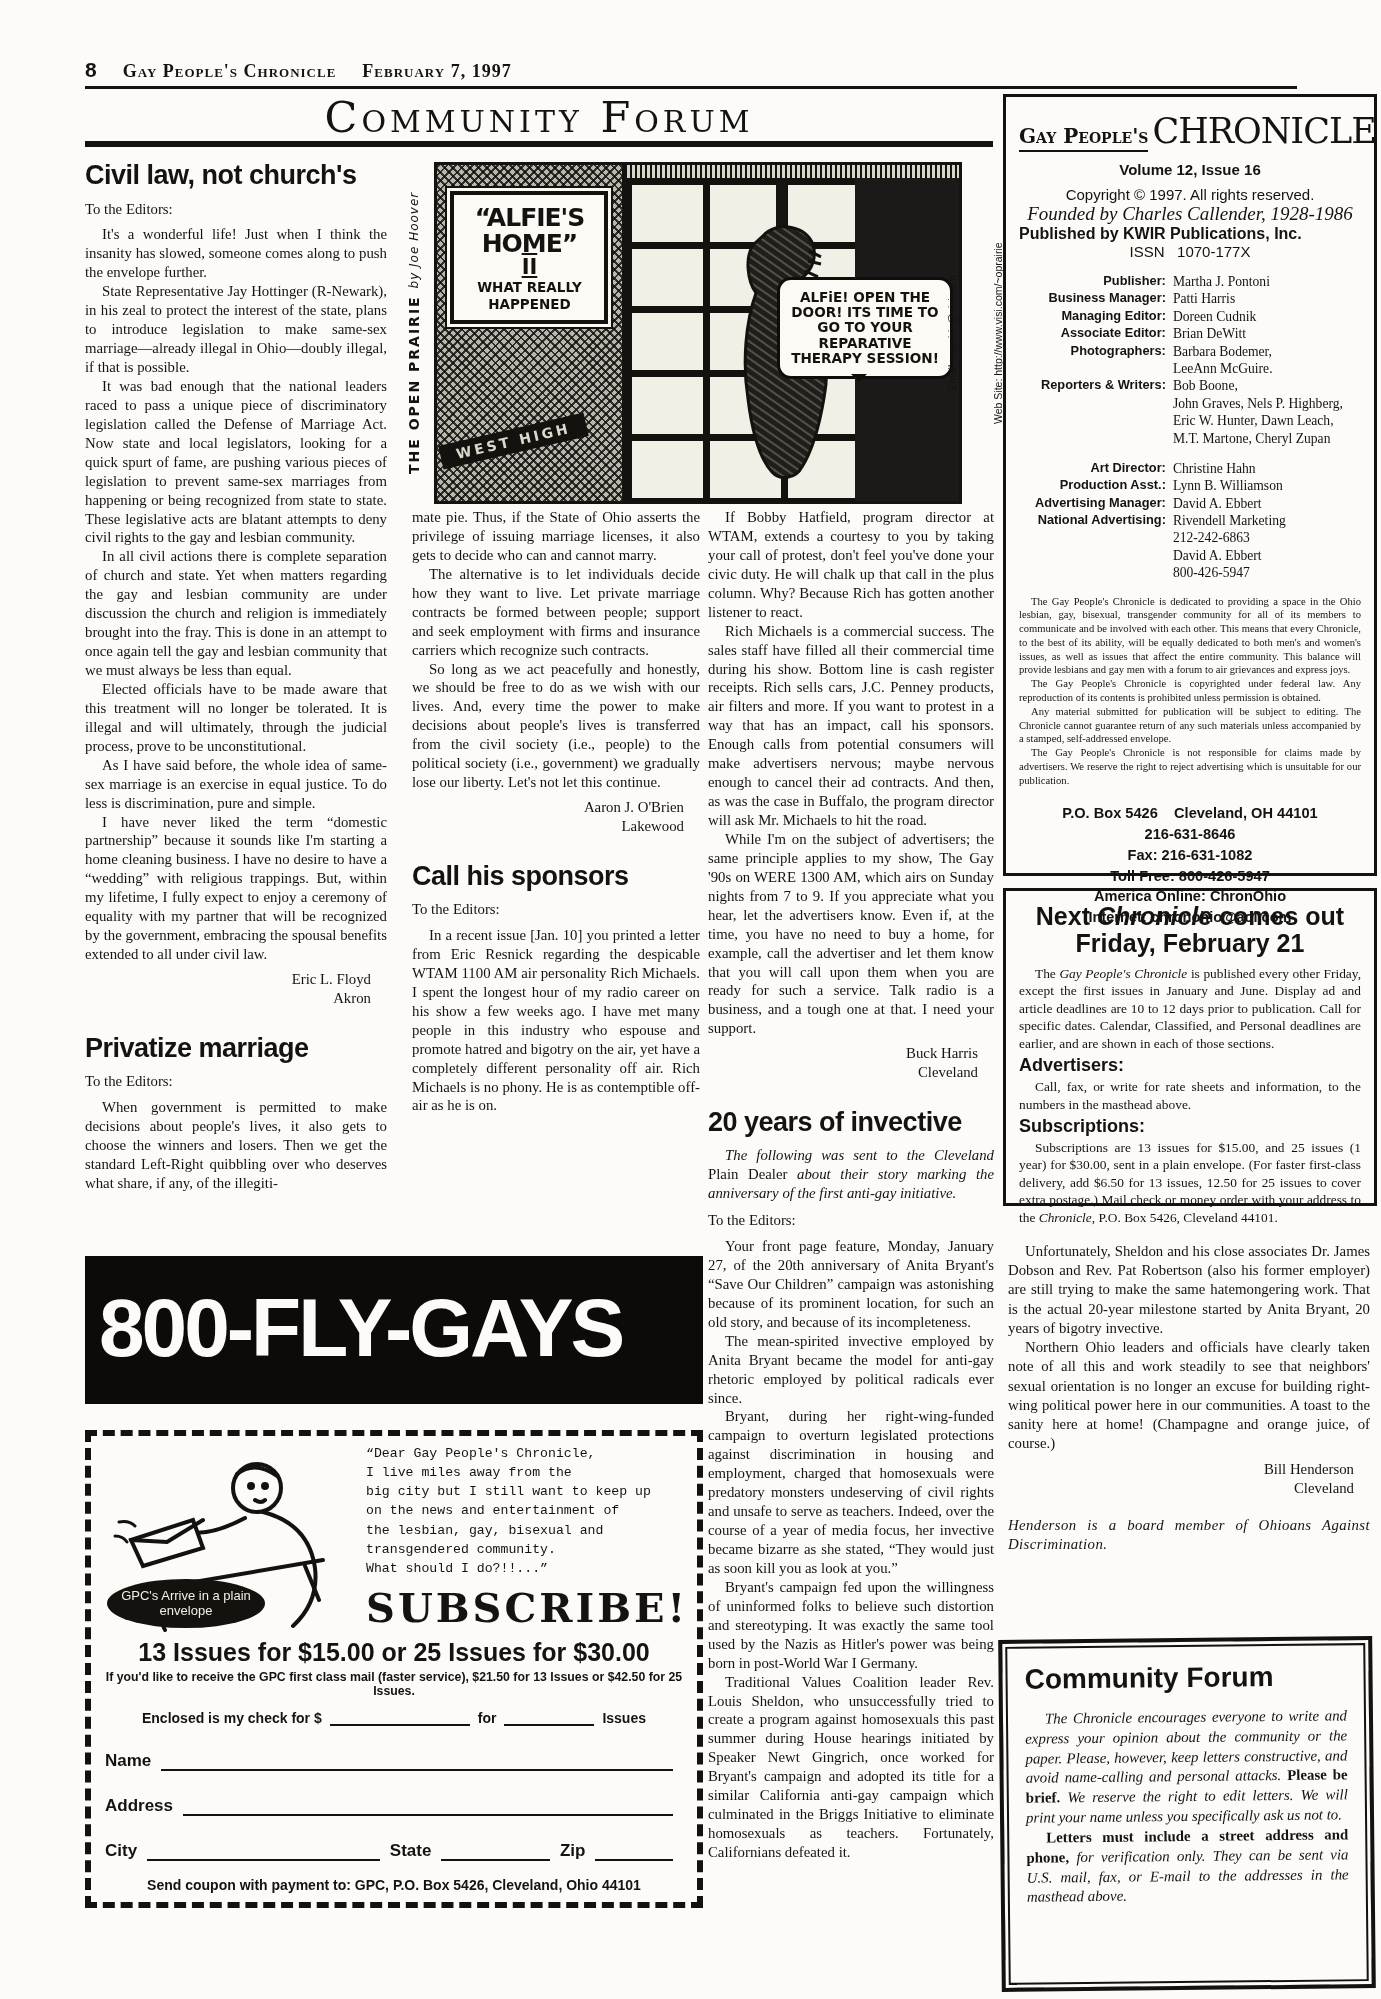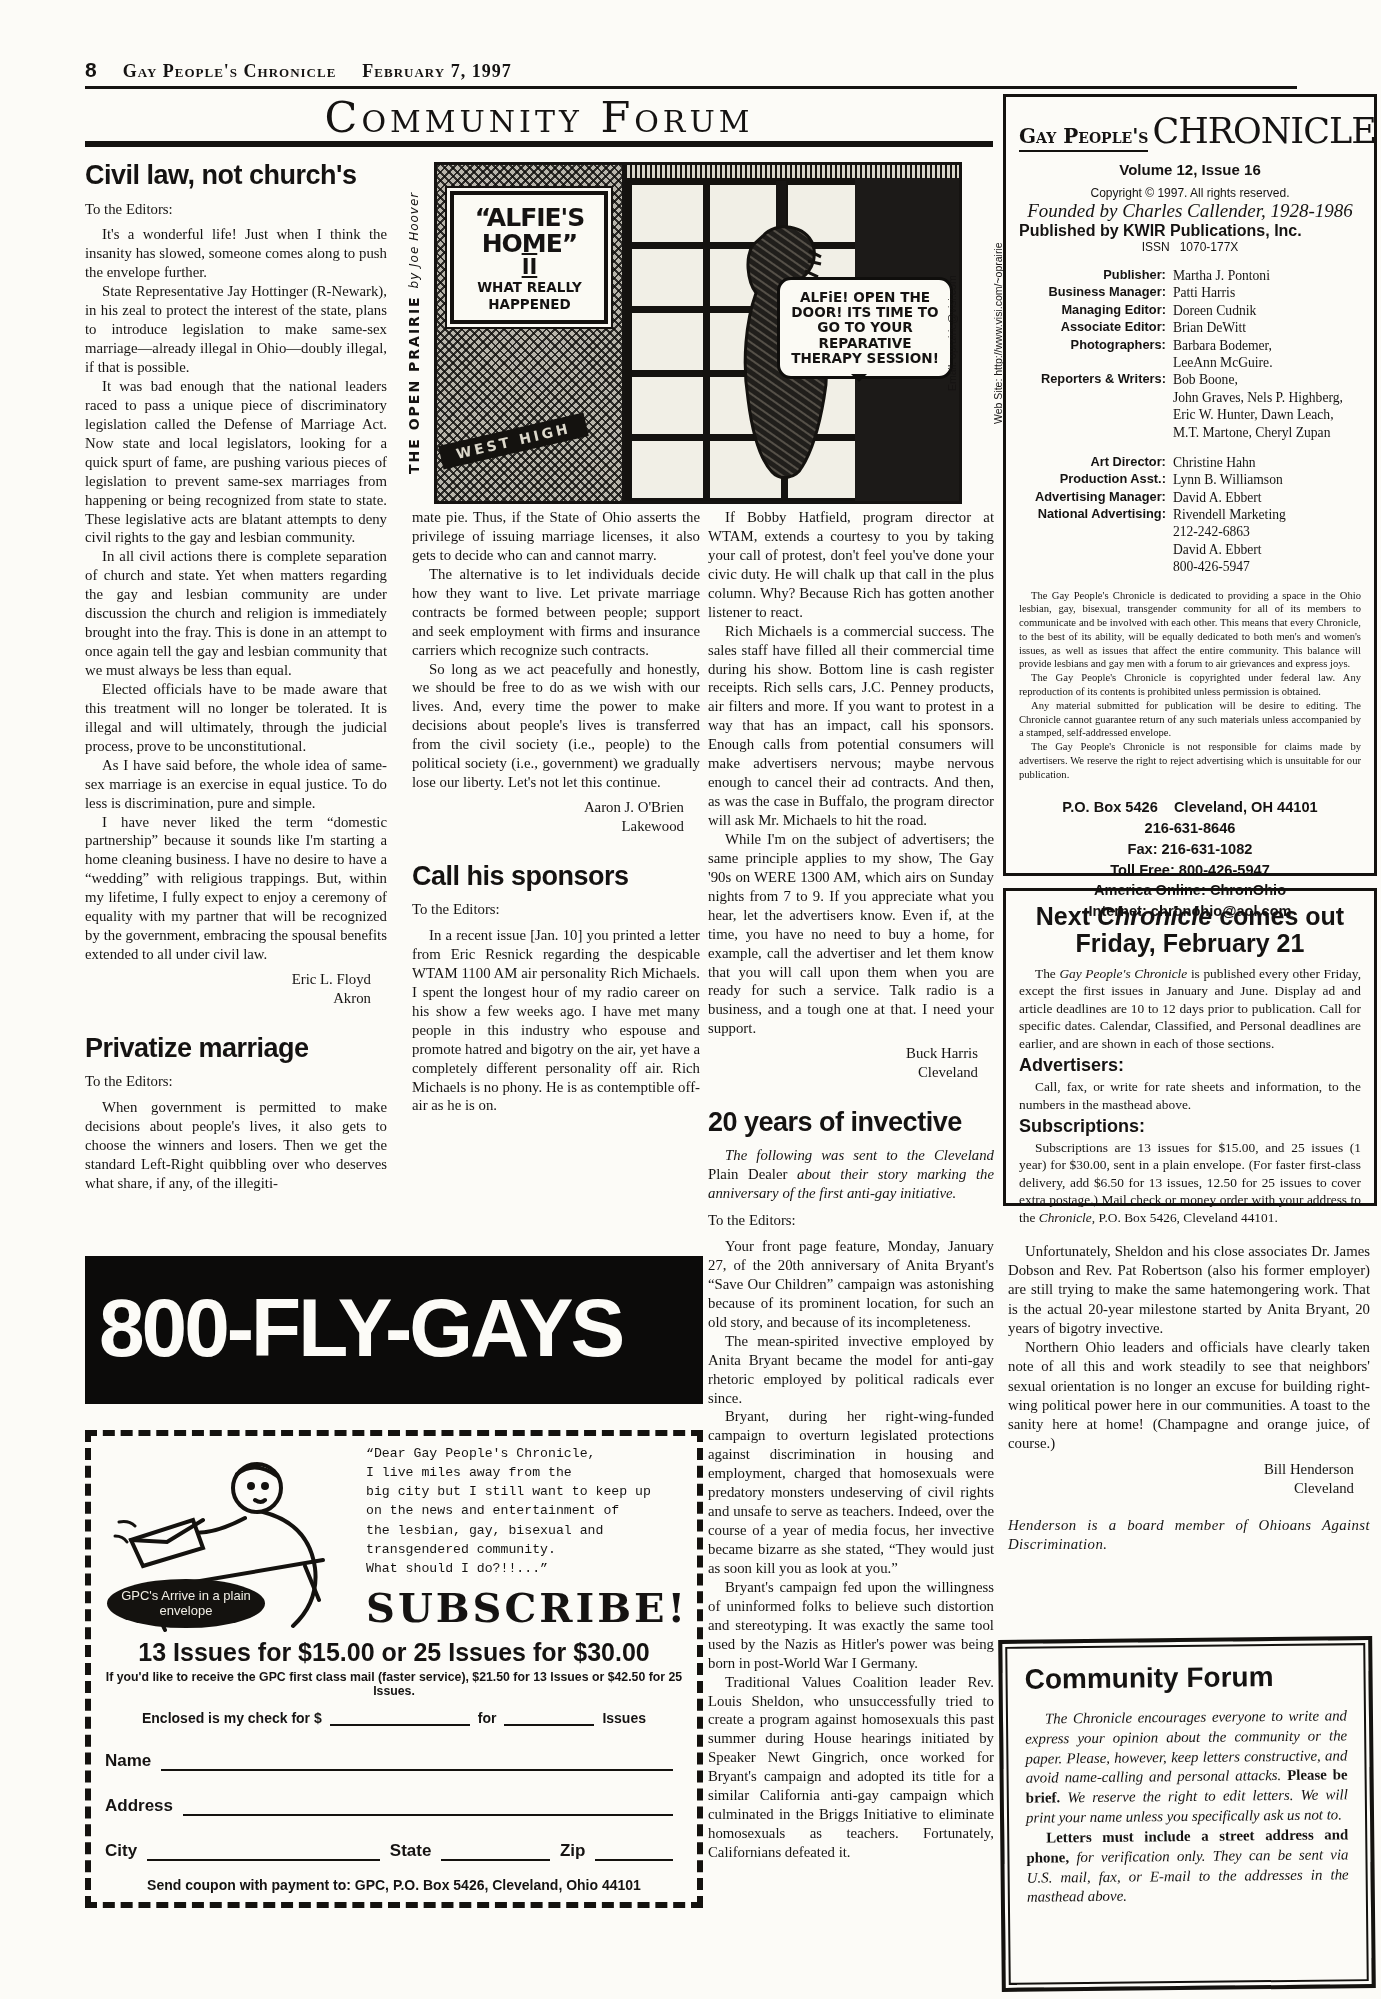--- a/index.html
+++ b/index.html
@@ -78,21 +78,21 @@
 
   
   .masthead-box { position:absolute; left:1003px; top:94px; width:374px; height:782px;
                   border:3px solid #14120f; padding:14px 13px 8px; }
   .mh-logo { text-align:center; white-space:nowrap; }
   .mh-logo .small { font-family:"DejaVu Serif",serif; font-variant:small-caps; font-weight:bold;
                     font-size:20px; border-bottom:2px solid #14120f; padding-bottom:2px; }
   .mh-logo .big { font-family:"DejaVu Serif",serif; font-size:35px; letter-spacing:-1px; }
   .mh-volume { text-align:center; font-family:"Liberation Sans",sans-serif; font-weight:bold;
                font-size:15px; margin-top:10px; }
-  .mh-copy, .mh-issn { text-align:center; font-family:"Liberation Sans",sans-serif; font-size:12px; }
+  .mh-copy, .mh-issn { text-align:center; font-family:"Liberation Sans",sans-serif; font-size:15px; }
   .mh-copy { margin-top:8px; }
   .mh-founded { text-align:center; font-style:italic; font-size:19px; }
   .mh-published { text-align:left; font-family:"Liberation Sans",sans-serif; font-weight:bold; font-size:16px; }
   .mh-staff { margin-top:13px; }
   .mh-row { display:flex; line-height:1.28; }
   .mh-row.gap { margin-top:13px; }
   .mh-role { width:45%; flex:none; text-align:right; padding-right:7px;
              font-family:"Liberation Sans",sans-serif; font-weight:bold; font-size:12.8px; }
   .mh-names { flex:1; font-size:13.6px; white-space:pre-line; }
   .mh-fine { margin-top:13px; font-size:10.6px; line-height:1.3; text-align:justify; }
@@ -319,21 +319,21 @@
           <span class="mh-role">National Advertising:</span>
           <span class="mh-names">Rivendell Marketing
 212-242-6863
 David A. Ebbert
 800-426-5947</span>
         </div>
     </div>
     <div class="mh-fine">
       <p>The Gay People's Chronicle is dedicated to providing a space in the Ohio lesbian, gay, bisexual, transgender community for all of its members to communicate and be involved with each other. This means that every Chronicle, to the best of its ability, will be equally dedicated to both men's and women's issues, as well as issues that affect the entire community. This balance will provide lesbians and gay men with a forum to air grievances and express joys.</p>
       <p>The Gay People's Chronicle is copyrighted under federal law. Any reproduction of its contents is prohibited unless permission is obtained.</p>
-      <p>Any material submitted for publication will be desire to editing. The Chronicle cannot guarantee return of any such materials unless accompanied by a stamped, self-addressed envelope.</p>
+      <p>Any material submitted for publication will be subject to editing. The Chronicle cannot guarantee return of any such materials unless accompanied by a stamped, self-addressed envelope.</p>
       <p>The Gay People's Chronicle is not responsible for claims made by advertisers. We reserve the right to reject advertising which is unsuitable for our publication.</p>
     </div>
     <div class="mh-contact">
       <div>P.O. Box 5426&nbsp;&nbsp;&nbsp;&nbsp;Cleveland, OH 44101</div>
       <div>216-631-8646</div>
       <div>Fax: 216-631-1082</div>
       <div>Toll Free: 800-426-5947</div>
       <div>America Online:  ChronOhio</div>
       <div>Internet:  chronohio@aol.com</div>
     </div>

